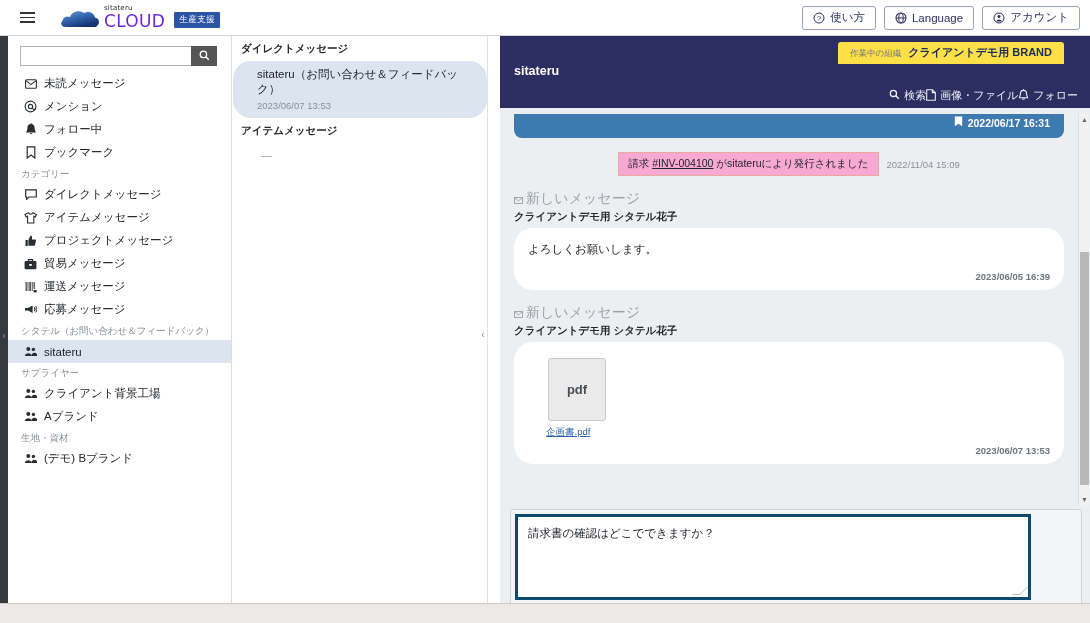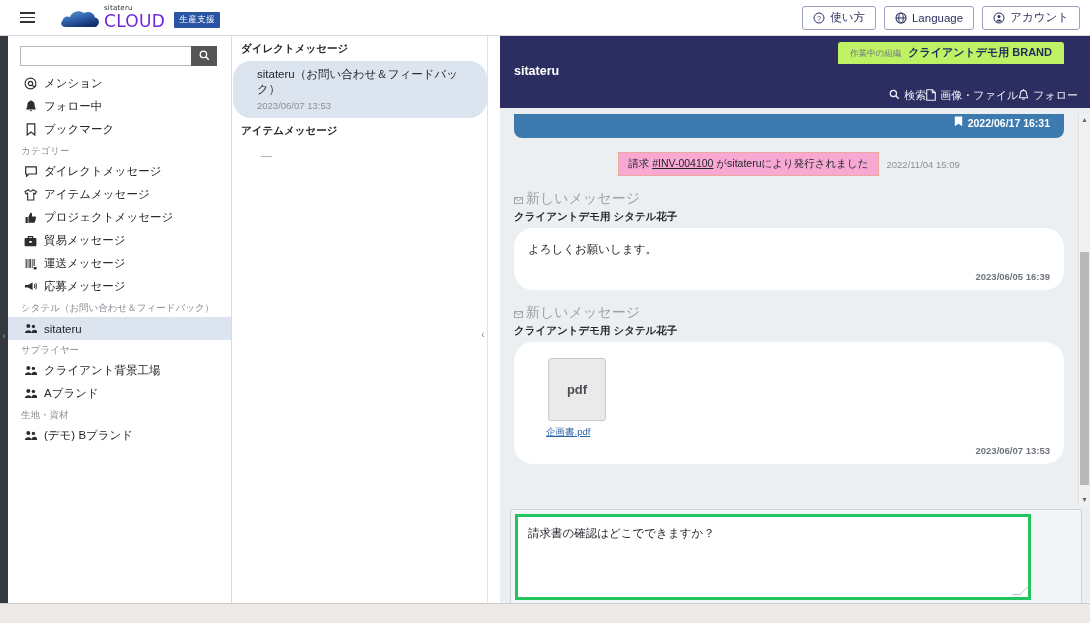--- a/index.html
+++ b/index.html
@@ -103,21 +103,21 @@
   
   #rightpanel {
     position: absolute; left: 500px; top: 36px; width: 590px; height: 567px;
     background: #eceff1;
   }
   #chat-header {
     position: relative; height: 72px; background: #2c2e62; overflow: visible;
   }
   #org-tab {
     position: absolute; right: 26px; top: 6px;
-    background: #bef264; border-radius: 3px 3px 0 0;
+    background: #fde047; border-radius: 3px 3px 0 0;
     padding: 3px 12px 4px; display: flex; align-items: baseline; gap: 7px;
     white-space: nowrap;
   }
   .org-label { font-size: 8.5px; color: #6b7180; }
   .org-name { font-size: 11px; font-weight: bold; color: #1d2a5c; }
   #chat-title {
     position: absolute; left: 14px; top: 28px;
     font-size: 12.5px; font-weight: bold; color: #ffffff;
   }
   #chat-tools {
@@ -187,21 +187,21 @@
   #composer {
     position: absolute; left: 6px; top: 470px; width: 580px; height: 127px;
     background: #eceff1;
   }
   #composer-inner {
     position: absolute; left: 4px; top: 3px; width: 572px; height: 121px;
     border: 1px solid #cfd3d7; background: #f4f5f6; border-radius: 2px;
   }
   #textarea-wrap {
     position: absolute; left: 4px; top: 4px; width: 516px; height: 86px;
-    border: 3px solid #22c55e; background: #ffffff;
+    border: 3px solid #0c4a6e; background: #ffffff;
   }
   #msg-textarea {
     width: 100%; height: 100%; border: none; outline: none; resize: none;
     font-family: "Liberation Sans", "DejaVu Sans", sans-serif;
     font-size: 11.5px; color: #23262b; padding: 8px 10px; line-height: 1.5;
     background: transparent;
   }
   #resize-grip {
     position: absolute; right: 4px; bottom: 2px; width: 8px; height: 8px;
     border-right: 1px solid #b9bdc1; border-bottom: 1px solid #b9bdc1;
@@ -306,20 +306,29 @@
         <svg width="11" height="11" viewBox="0 0 11 11">
             <circle cx="4.4" cy="4.4" r="3.2" fill="none" stroke="#fff" stroke-width="1.3"></circle>
             <line x1="6.8" y1="6.8" x2="9.8" y2="9.8" stroke="#fff" stroke-width="1.5"></line>
           </svg>
       </span>
     </div>
   </div>
 
   <div class="nav-item">
     <span class="ico">
+      <svg width="12" height="10" viewBox="0 0 12 10">
+          <rect x="0.6" y="0.8" width="10.8" height="8.4" rx="1" fill="none" stroke="#2a2d31" stroke-width="1.1"></rect>
+          <path d="M1 1.6 L6 5.6 L11 1.6" fill="none" stroke="#2a2d31" stroke-width="1.1"></path>
+        </svg>
+    </span>
+    <span class="nav-label">未読メッセージ</span>
+  </div>
+  <div class="nav-item">
+    <span class="ico">
       <svg width="13" height="13" viewBox="0 0 13 13">
           <circle cx="6.5" cy="6.5" r="5.4" fill="none" stroke="#2a2d31" stroke-width="1.1"></circle>
           <circle cx="6.5" cy="6.5" r="2.1" fill="none" stroke="#2a2d31" stroke-width="1.1"></circle>
           <path d="M8.6 6.5 v1.6 a1.6 1.6 0 0 0 3.2 0" fill="none" stroke="#2a2d31" stroke-width="1.1"></path>
         </svg>
     </span>
     <span class="nav-label">メンション</span>
   </div>
   <div class="nav-item">
     <span class="ico">

